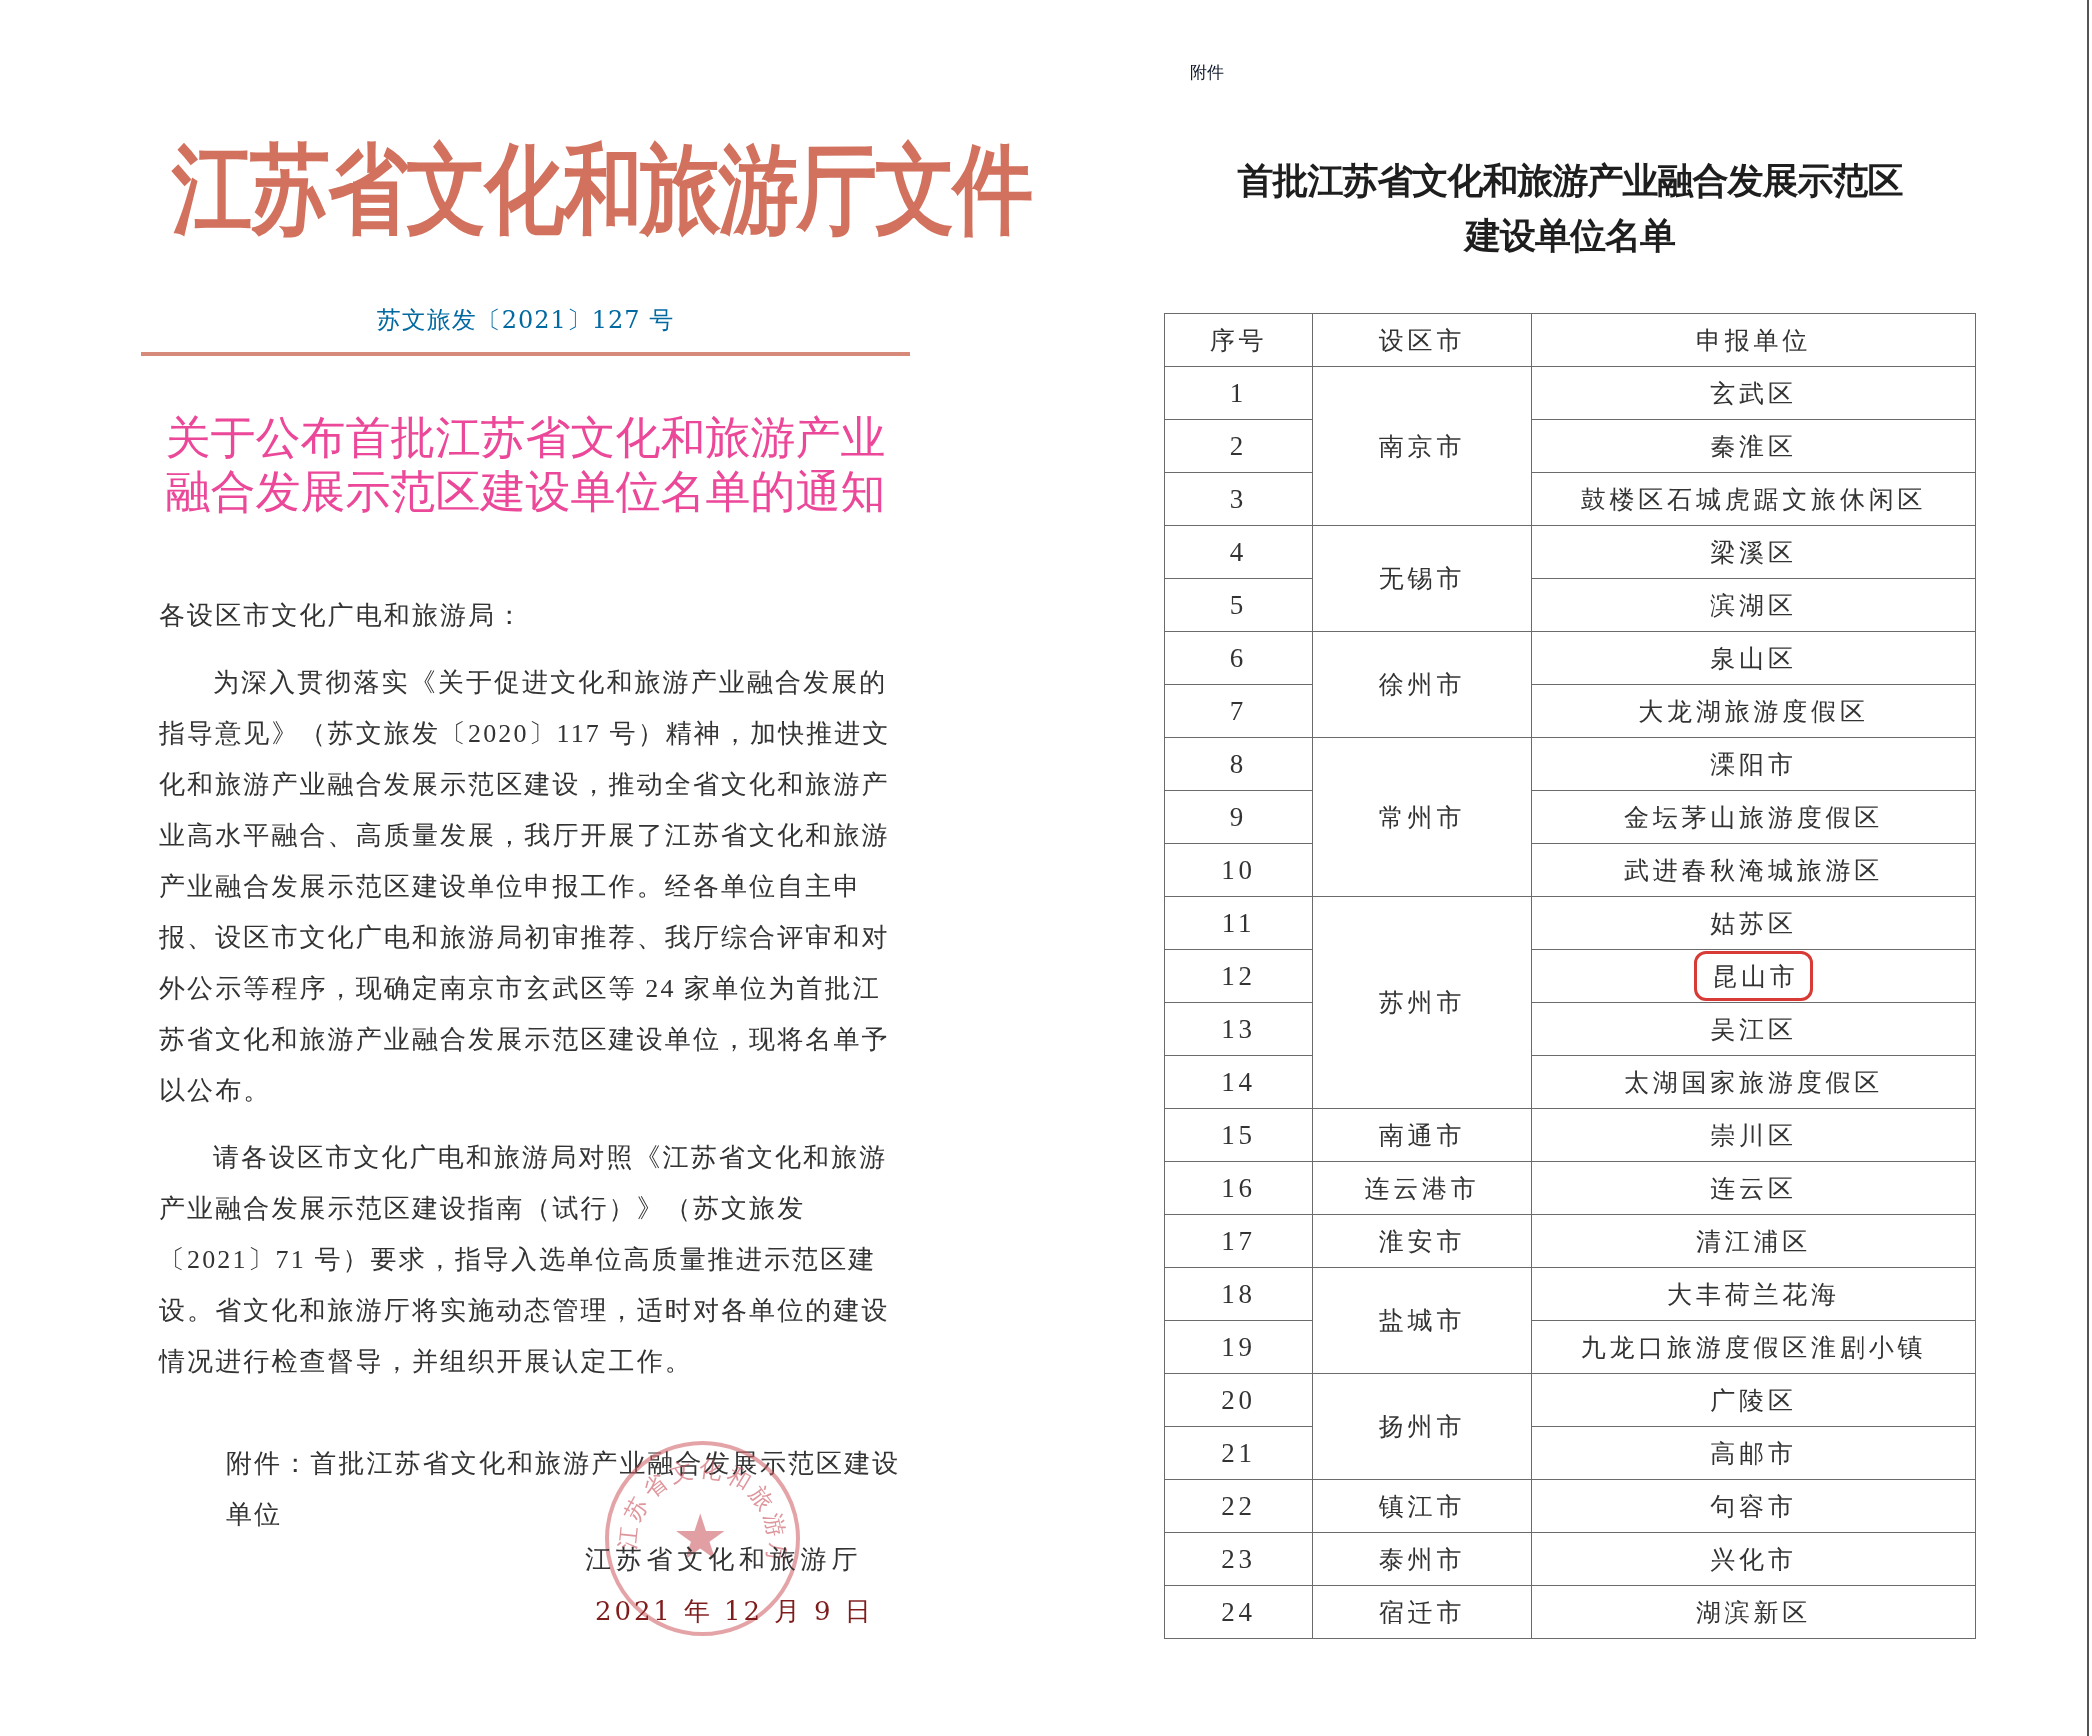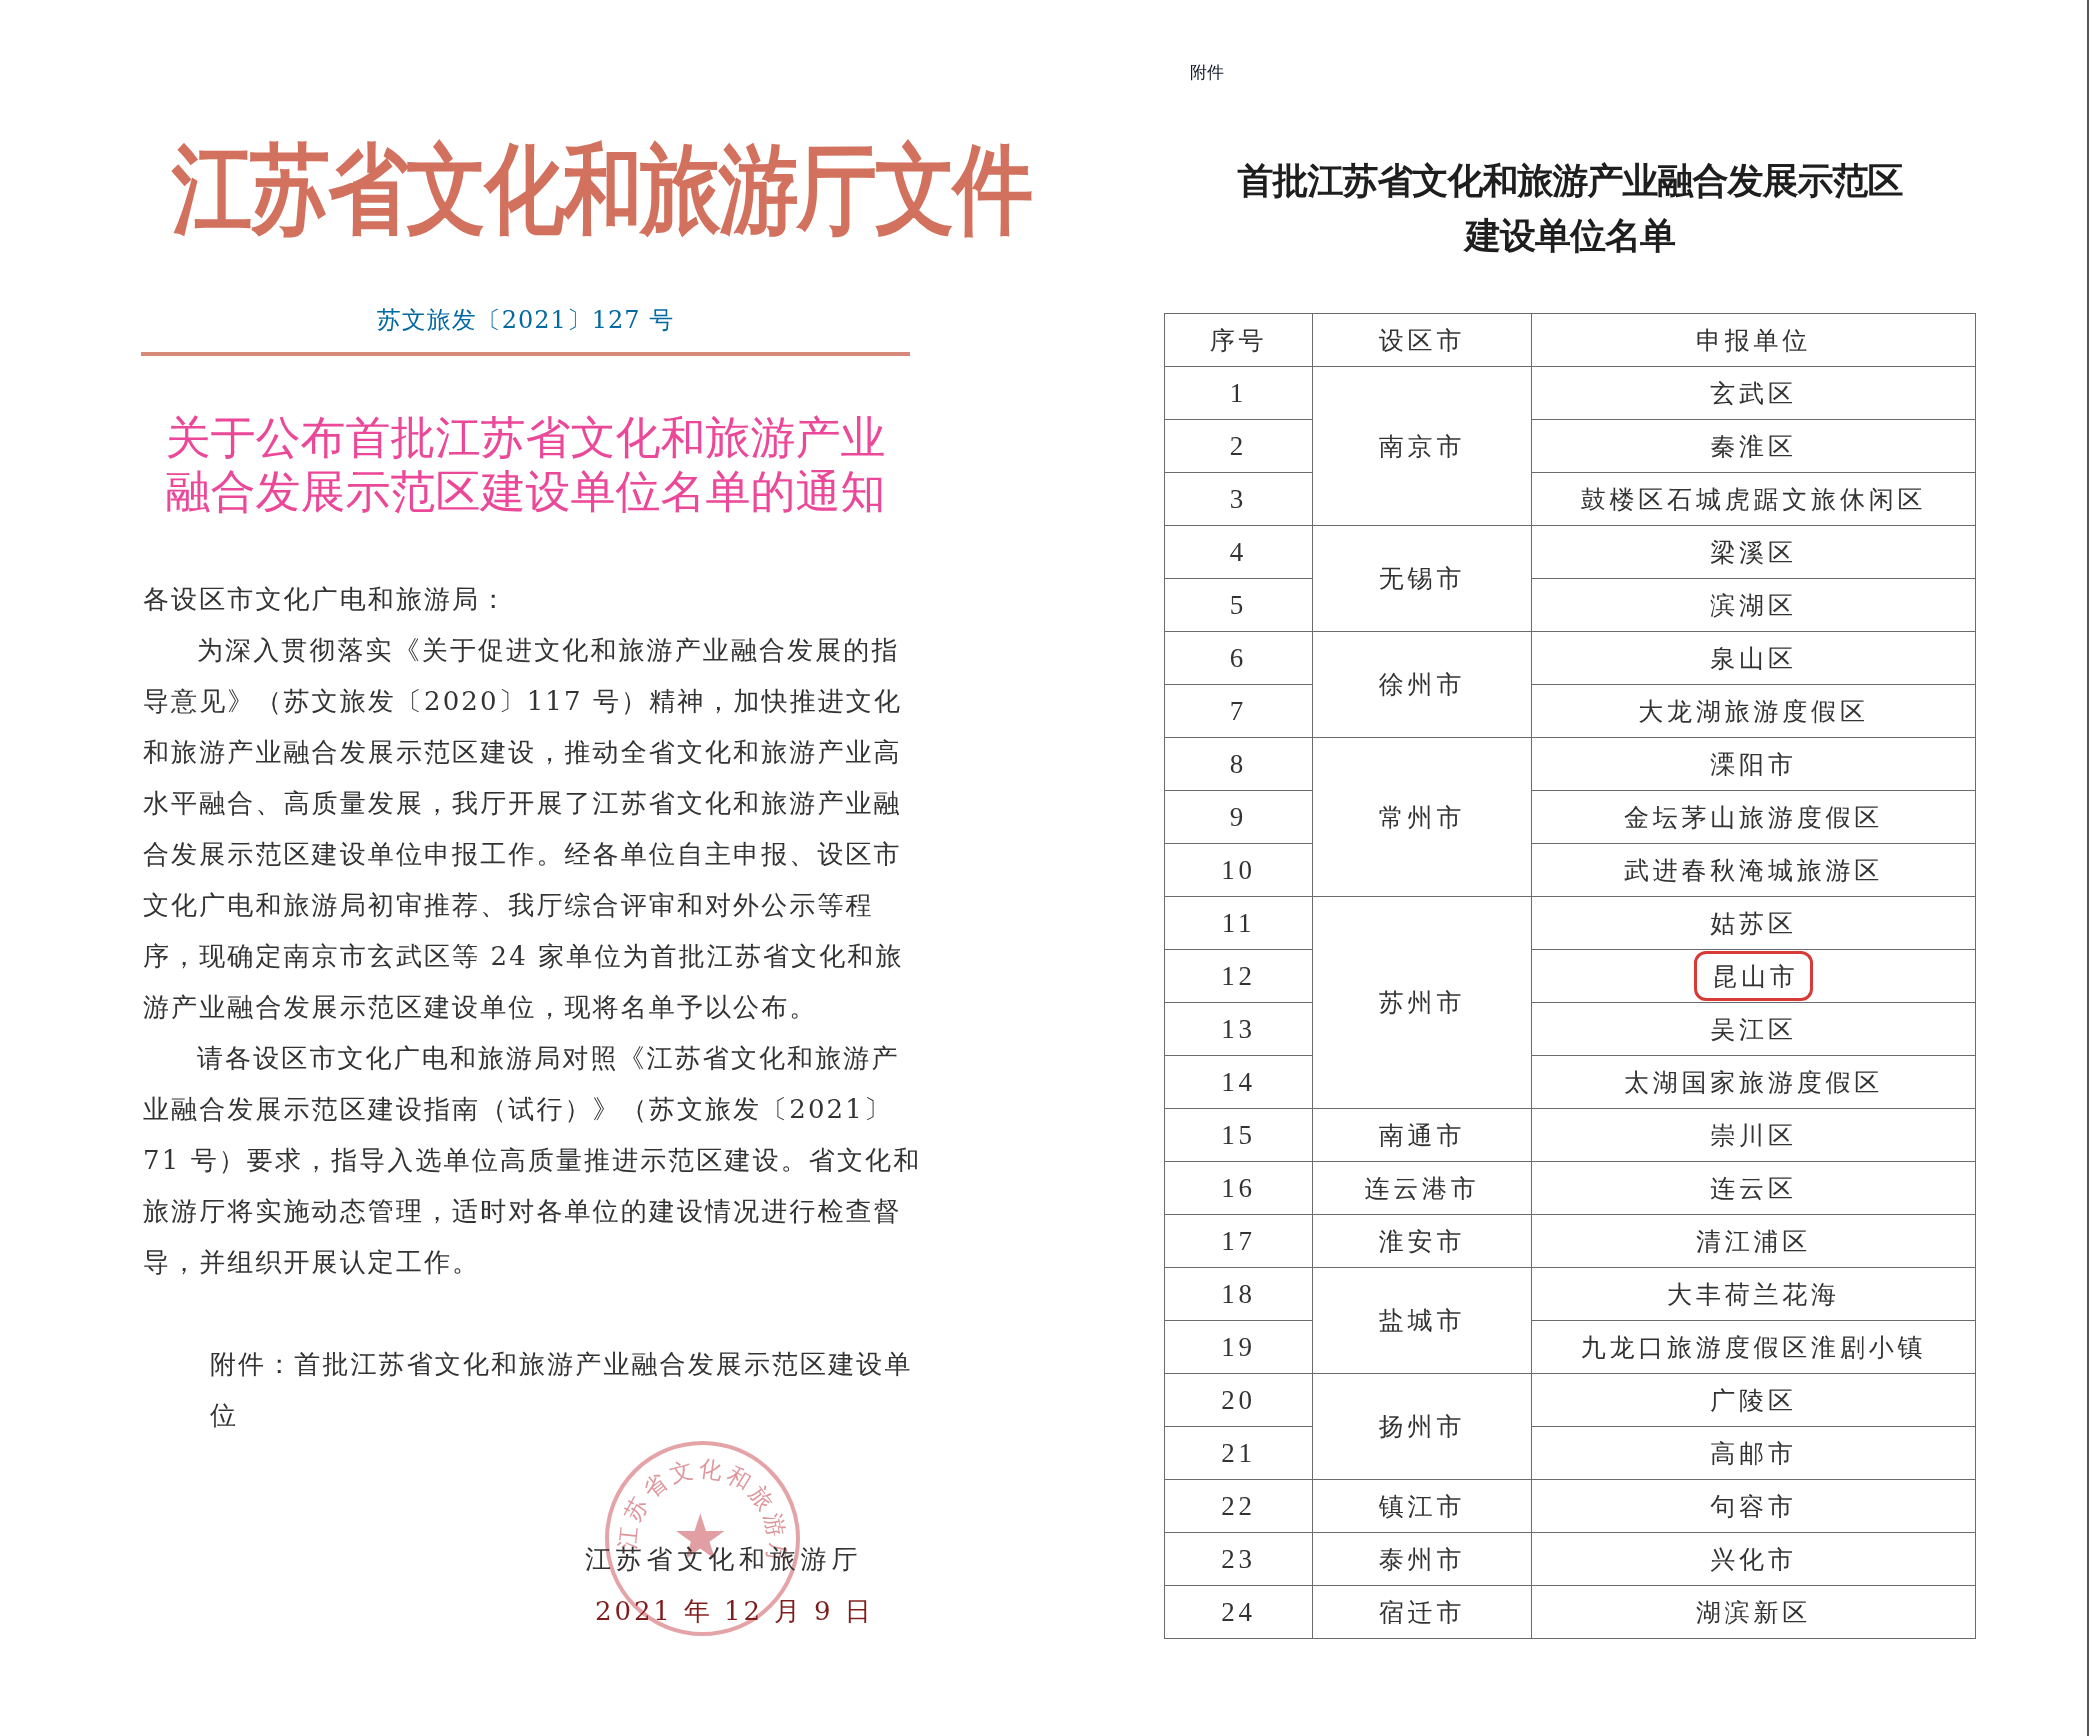--- a/index.html
+++ b/index.html
@@ -32,21 +32,21 @@
 
   .notice-title {
     position: absolute; left: 141px; width: 769px; top: 411px;
     text-align: center; font-weight: normal; font-size: 45px; line-height: 54px; color: #ec4899;
     letter-spacing: 0px;
   }
   .body-text {
     position: absolute; left: 143px; width: 779px; top: 574px;
     font-size: 26px; line-height: 51px; letter-spacing: 2.1px; color: #333;
   }
-  .body-text p { margin: 0; }
+  .body-text p { margin: 16px; font-family: Liberation Serif, serif; }
   .indent { text-indent: 54px; }
   .attachment-line { margin-top: 51px !important; padding-left: 67px; text-indent: 0; }
   .attachment-cont { padding-left: 141px; }
 
   .seal {
     position: absolute; left: 605px; top: 1441px; width: 187px; height: 187px;
     border-radius: 50%; border: 4.8px solid rgba(205,90,95,0.55);
   }
   .seal-text {
     position: absolute; left: 0; top: 0; width: 100%; height: 100%;

